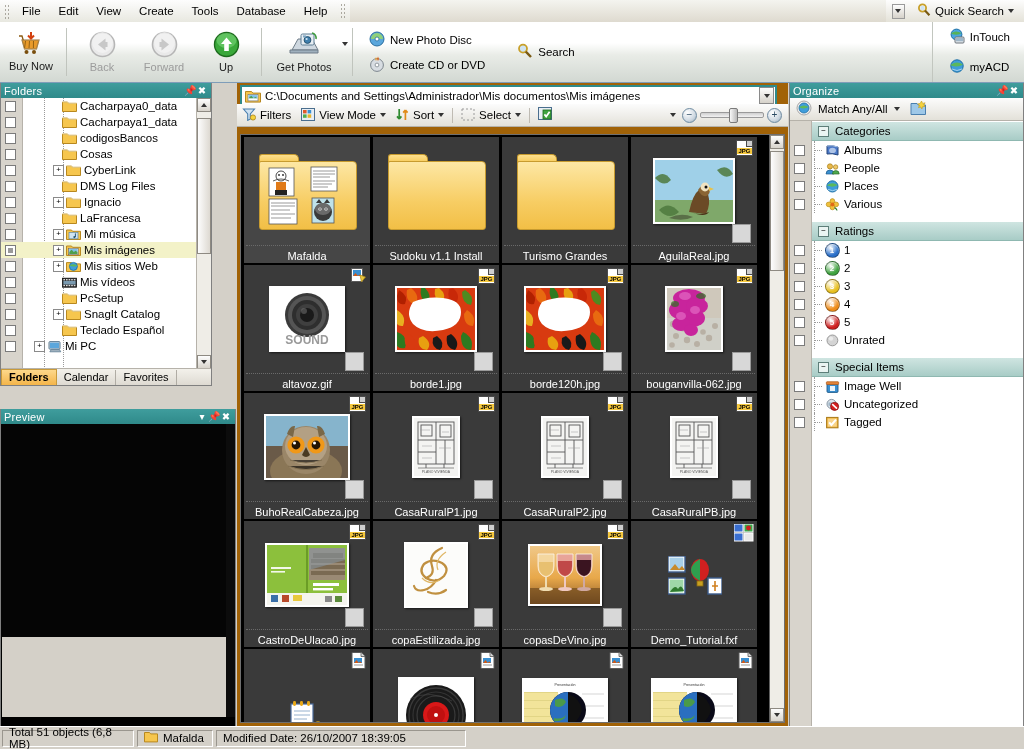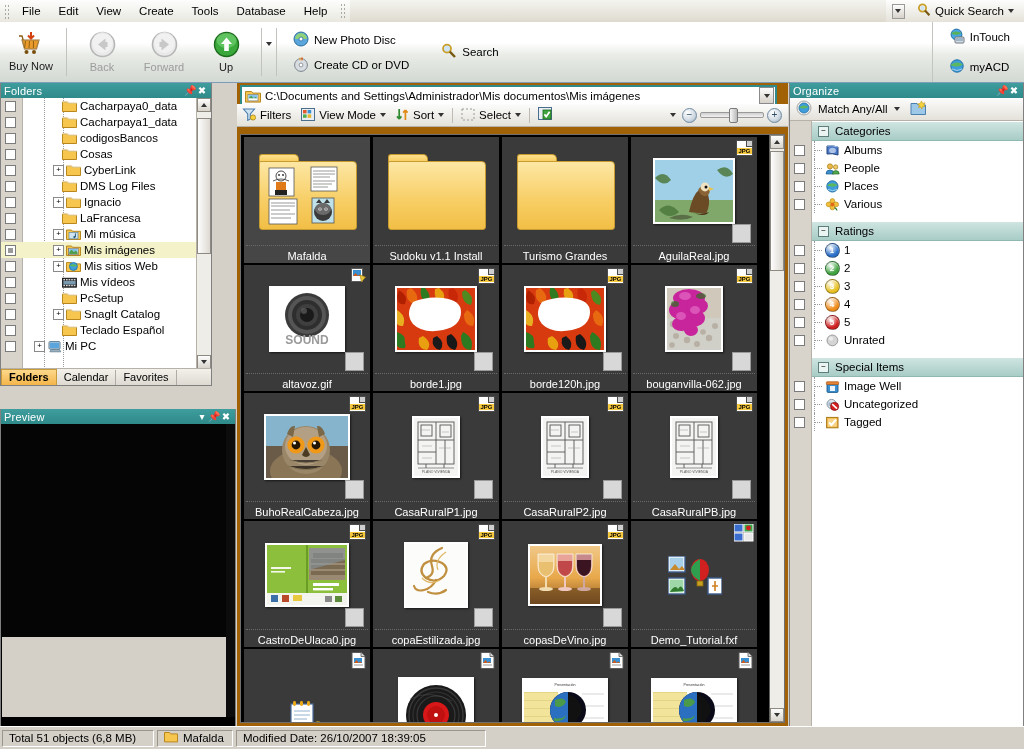--- a/index.html
+++ b/index.html
@@ -262,20 +262,34 @@
         <svg width="27" height="27" viewBox="0 0 27 27">
           <circle cx="13.5" cy="13.5" r="12" fill="#3aa83a" stroke="#1d6b1d" stroke-width="1.4"></circle>
           <ellipse cx="13.5" cy="9.5" rx="10" ry="7.5" fill="#7ed87e" opacity=".55"></ellipse>
           <path d="M13.5 6.5 L19 13 L15.8 13 L15.8 20 L11.2 20 L11.2 13 L8 13 Z" fill="#fff"></path>
         </svg>
       </span>
       <span class="tb-lbl">Up</span>
     </div>
     <div class="tb-div"></div>
 
+    <div class="tb-btn tb-wide">
+      <span class="ico">
+        <svg width="34" height="26" viewBox="0 0 34 26">
+          <path d="M5 18 L11 7 h14 l6 11 z" fill="#cfd8e0" stroke="#6f7d89" stroke-width="1"></path>
+          <path d="M3 18 h28 v3 H3 z" fill="#9fb0bd" stroke="#6f7d89" stroke-width="1"></path>
+          <rect x="14" y="2" width="13" height="11" rx="1.5" fill="#e8eef3" stroke="#5d7c93" stroke-width="1"></rect>
+          <circle cx="20.5" cy="8" r="3.4" fill="#3f7fae" stroke="#28536f" stroke-width="1"></circle>
+          <circle cx="19.6" cy="7" r="1.1" fill="#cfe6f5"></circle>
+          <rect x="16" y="3.4" width="3" height="2" fill="#7fa7c4"></rect>
+          <path d="M25 1 a5 5 0 0 1 4 6" fill="none" stroke="#3d9b3d" stroke-width="1.6"></path>
+        </svg>
+      </span>
+      <span class="tb-lbl">Get Photos</span>
+    </div>
     <div style="display:flex;align-items:flex-start;padding-top:20px;">
       <div class="tiny-arrow"></div>
     </div>
     <div class="tb-div"></div>
 
     <div class="tb-stack">
       <div class="tb-row">
         <span class="ico">
           <svg width="16" height="16" viewBox="0 0 16 16">
             <circle cx="8" cy="8" r="7" fill="#5aa6dc" stroke="#2a6e9e" stroke-width="1"></circle>
@@ -1524,21 +1538,21 @@
                 <path d="M4.2 6.4 L6.4 9 L11 3.6" stroke="#fff" stroke-width="2" fill="none"></path>
               </svg>
             </div>
             <div class="org-lbl">Tagged</div>
           </div>
         </div>
     </div>
   </div>
 
   <div class="statusbar">
-    <div class="st-cell" style="width:152px;">
+    <div class="st-cell" style="width:132px;">
       <span>Total 51 objects  (6,8 MB)</span>
     </div>
     <div class="st-cell" style="width:76px;">
       <span class="ico">
         <svg width="14" height="12" viewBox="0 0 14 12">
             <path d="M.5 1.5 h5 l1.2 1.4 h6.8 v8 h-13 z" fill="#f6c64e" stroke="#b8881f" stroke-width="1"></path>
           </svg>
       </span>
       <span>Mafalda</span>
     </div>

